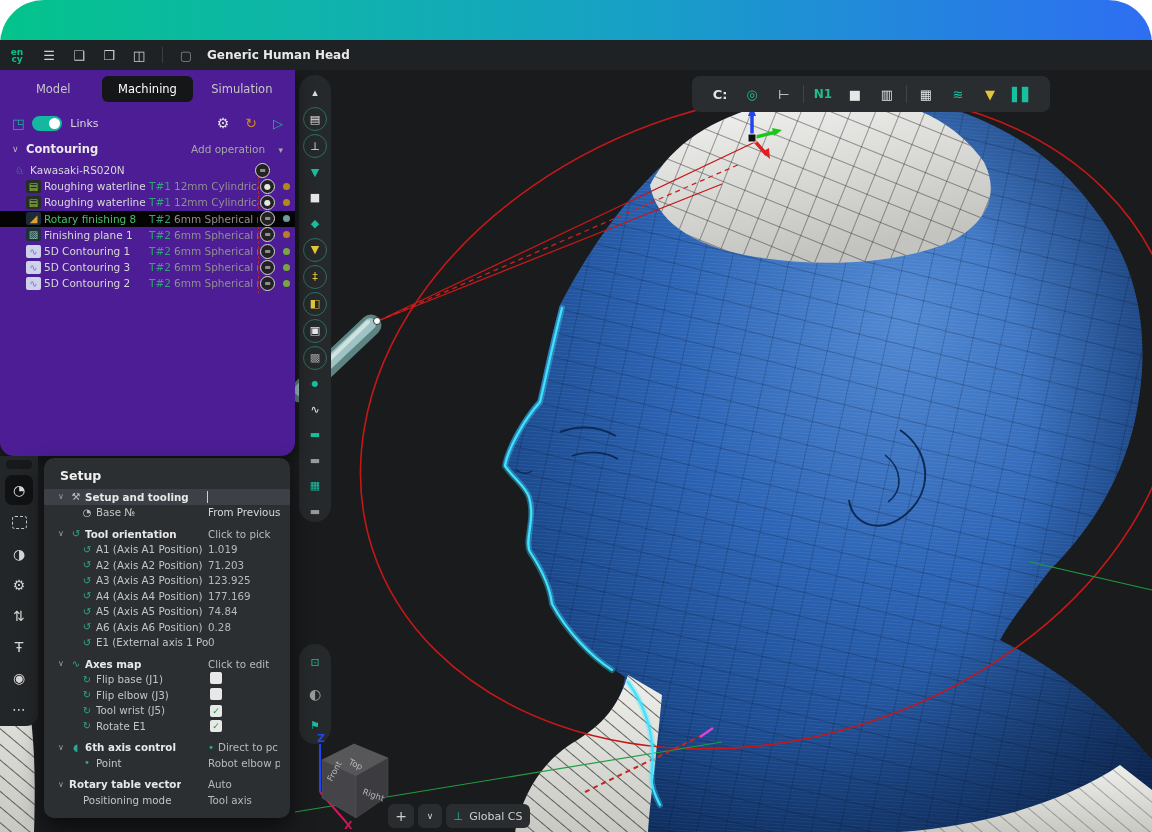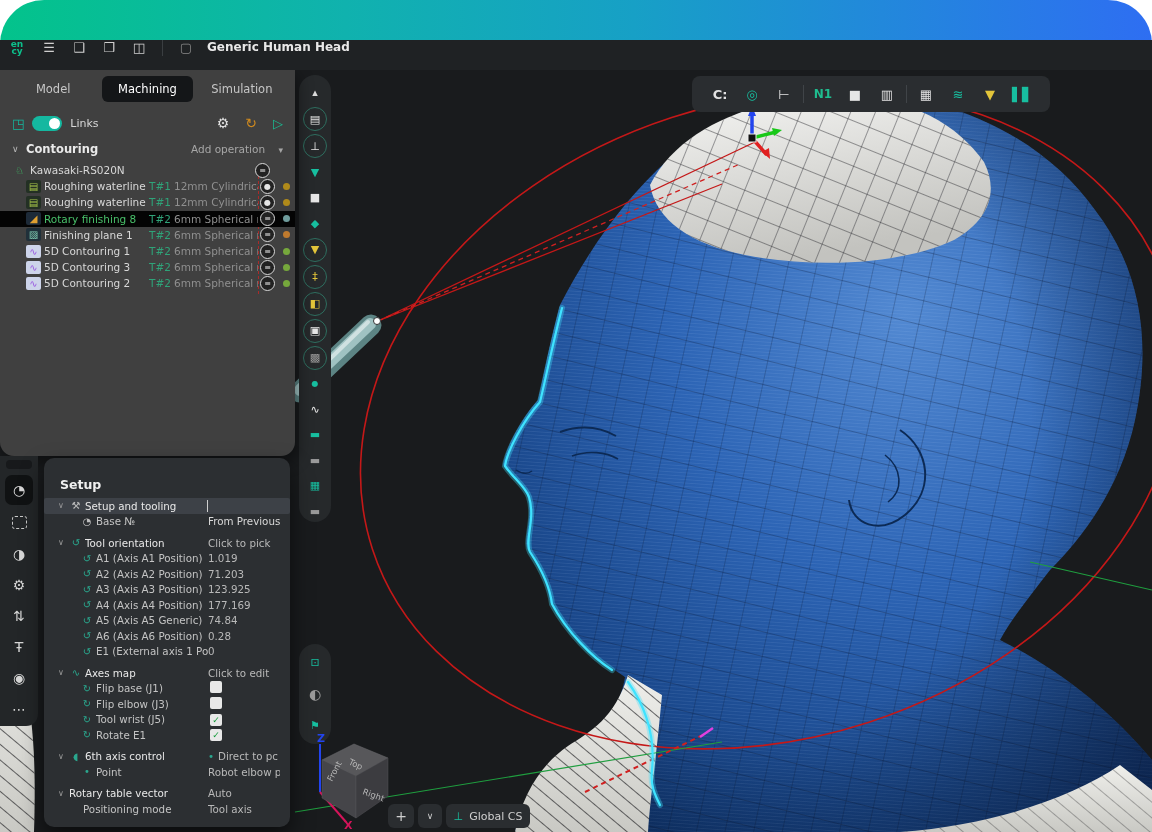--- a/index.html
+++ b/index.html
@@ -3,31 +3,31 @@
 <meta charset="utf-8">
 <style>
   html,body{margin:0;padding:0}
   body{width:1152px;height:832px;background:#ffffff;font-family:"DejaVu Sans",sans-serif;
        position:relative;overflow:hidden;-webkit-font-smoothing:antialiased}
   
   .grad{position:absolute;top:0;left:0;width:1152px;height:44px;
         border-radius:46px 46px 0 0;
         background:linear-gradient(90deg,#03c38b 0%,#10b2ae 30%,#17a0c6 55%,#2e6ef2 100%)}
   .titlebar{position:absolute;top:40px;left:0;width:1152px;height:30px;background:#1f2224;
-            display:flex;color:#d9d9d9;z-index:6;font-size:12px}
+            display:flex;align-items:center;color:#d9d9d9;z-index:6;font-size:12px}
   .tb-ic{width:30px;text-align:center;font-size:13px;color:#cfcfcf;cursor:pointer}
   .logo{width:34px;text-align:center;line-height:7px;padding-top:1px}
   .logo b{display:block;color:#0cc08c;font-size:9px;letter-spacing:0;font-weight:bold}
   .tb-sep{width:1px;height:16px;background:#3a3e41;margin:0 8px}
   .tb-title{font-weight:bold;color:#e8e8e8;margin-left:6px}
   
   .viewport{position:absolute;top:70px;left:0;width:1152px;height:762px;background:#191b1d;z-index:1}
   svg.scene{position:absolute;top:0;left:0}
   
-  .ops-panel{position:absolute;left:0;top:70px;width:295px;height:386px;background:#404040;
+  .ops-panel{position:absolute;left:0;top:70px;width:295px;height:386px;background:#4c1d95;
              border-radius:0 0 14px 14px;z-index:5;box-shadow:2px 6px 16px rgba(0,0,0,.45);color:#d6d6d6}
   .tabs{display:flex;gap:4px;padding:6px 8px}
   .tab{flex:1;height:26px;line-height:26px;text-align:center;font-size:11.5px;color:#c6c6c6;
        border-radius:6px;cursor:pointer}
   .tab.active{background:#141618;color:#ffffff}
   .links-row{display:flex;align-items:center;height:30px;padding:0 12px;gap:8px}
   .node-ic{color:#14b8a0;font-size:13px}
   .toggle{width:30px;height:15px;border-radius:8px;background:#14b8a0;position:relative;cursor:pointer}
   .toggle::after{content:"";position:absolute;right:2px;top:2px;width:11px;height:11px;border-radius:50%;background:#fff}
   .links-label{font-size:11px;color:#d8d8d8}
@@ -62,29 +62,29 @@
   
   .strip{position:absolute;left:0;top:456px;width:38px;height:266px;background:#232628;z-index:5;
          border-radius:0 0 12px 0;display:flex;flex-direction:column;align-items:center;padding-top:4px}
   .strip .notch{width:26px;height:9px;background:#17191b;border-radius:4px;margin-bottom:4px}
   .strip-ic{width:28px;height:27px;display:flex;align-items:center;justify-content:center;
             color:#d6d6d6;font-size:14px;cursor:pointer;margin:2px 0}
   .strip-ic.active{background:#101213;border-radius:7px;height:30px}
   .strip-ic.dashed span{display:block;width:13px;height:11px;border:1px dashed #c9c9c9;border-radius:3px}
   
   .setup{position:absolute;left:44px;top:458px;width:246px;height:354px;background:#2c2f32;z-index:6;
-         border-radius:10px;box-shadow:0 10px 22px rgba(0,0,0,.55);color:#d2d2d2;padding-top:15px}
+         border-radius:10px;box-shadow:0 10px 22px rgba(0,0,0,.55);color:#d2d2d2;padding-top:6px}
   .setup-title{font-size:12.5px;font-weight:bold;color:#f0f0f0;padding:4px 0 6px 16px}
   .s-row{display:flex;align-items:center;height:15.5px;padding:0 10px 0 14px;font-size:10.3px}
   .s-row.gap{margin-top:6px}
   .s-chev{width:11px;color:#9a9a9a;font-size:8px;flex:none}
   .s-ico{width:14px;flex:none;font-size:10px;text-align:center;margin-right:2px;color:#bdbdbd}
   .s-ico.teal{color:#2aa78e}
   .s-lab{color:#c4c4c4;white-space:nowrap;overflow:hidden}
-  .s-row.section .s-lab{font-weight:normal;color:#e8e8e8}
+  .s-row.section .s-lab{font-weight:bold;color:#e8e8e8}
   .s-row.sub{padding-left:36px}
   .s-val{margin-left:auto;width:72px;flex:none;color:#b9b9b9;white-space:nowrap;overflow:hidden}
   .s-val .blt{color:#2aa78e;margin-right:4px}
   .s-row.selrow{background:#3d4147;border-radius:2px}
   .s-row.selrow .s-val{border-left:1px solid #cfcfcf;height:12px}
   .cbx{margin-left:auto;width:70px}
   .cbx span{display:inline-flex;width:12px;height:12px;background:#e8e8e8;border-radius:2px;
             align-items:center;justify-content:center;font-size:9px;font-weight:bold;color:#149a3a;cursor:pointer}
   
   .vtoolbar{position:absolute;left:692px;top:6px;height:36px;background:#2a2d30;border-radius:8px;
@@ -464,21 +464,21 @@
     <span class="s-lab">A3 (Axis A3 Position)</span>
     <span class="s-val">123.925</span>
   </div>
   <div class="s-row sub">
     <span class="s-ico teal">↺</span>
     <span class="s-lab">A4 (Axis A4 Position)</span>
     <span class="s-val">177.169</span>
   </div>
   <div class="s-row sub">
     <span class="s-ico teal">↺</span>
-    <span class="s-lab">A5 (Axis A5 Generic)</span>
+    <span class="s-lab">A5 (Axis A5 Position)</span>
     <span class="s-val">74.84</span>
   </div>
   <div class="s-row sub">
     <span class="s-ico teal">↺</span>
     <span class="s-lab">A6 (Axis A6 Position)</span>
     <span class="s-val">0.28</span>
   </div>
   <div class="s-row sub">
     <span class="s-ico teal">↺</span>
     <span class="s-lab">E1 (External axis 1 Position)</span>

